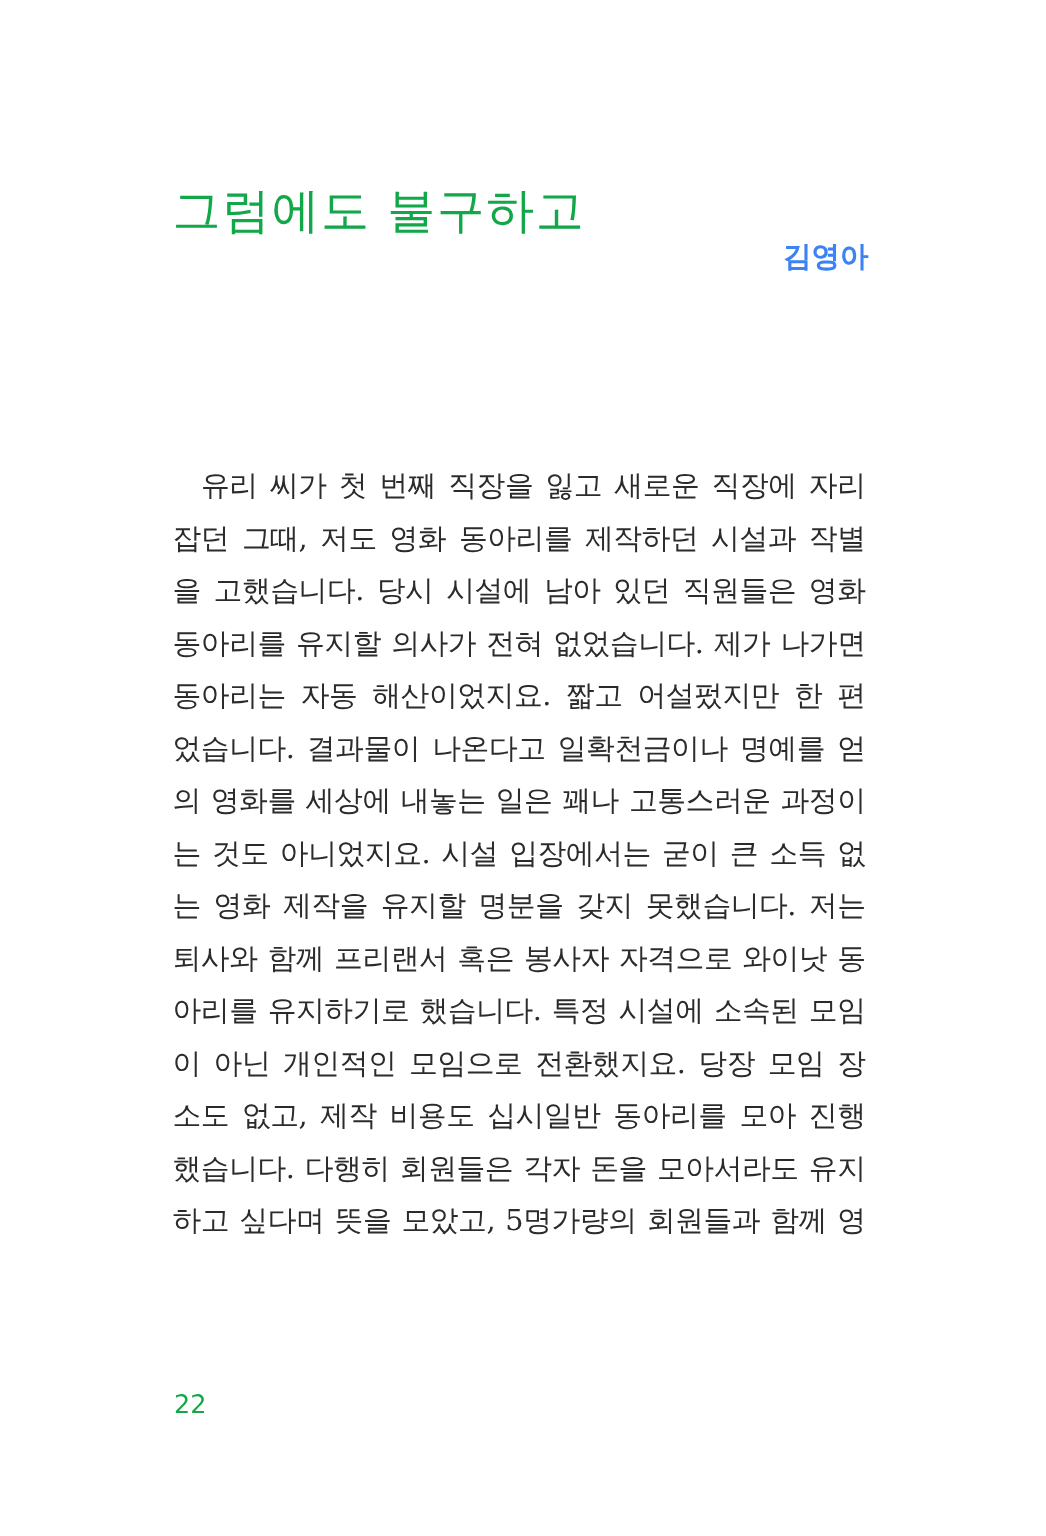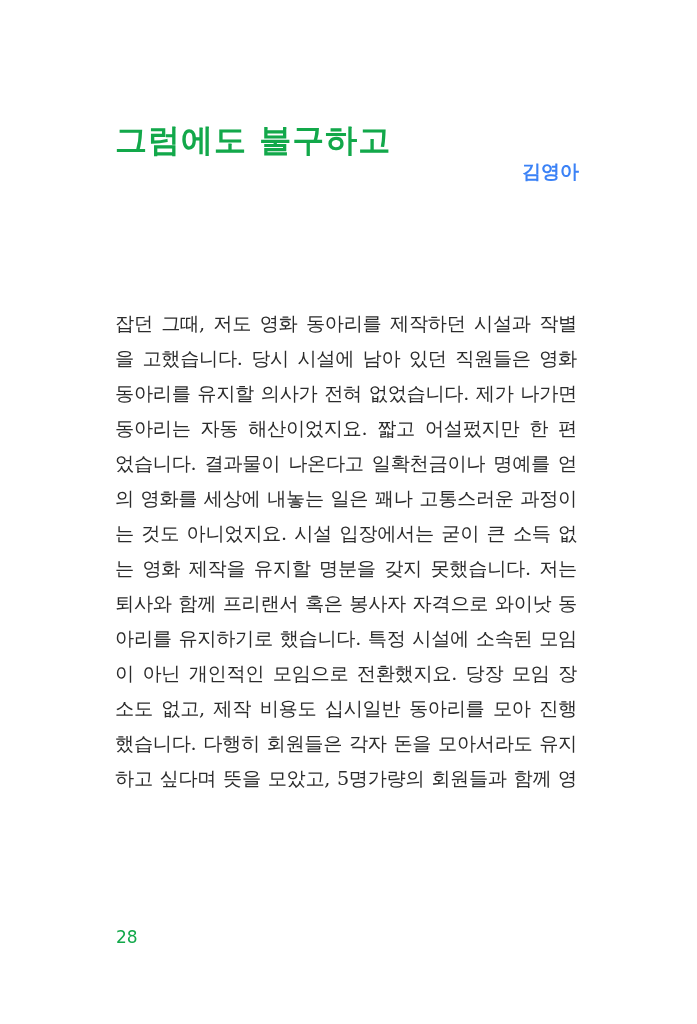--- a/index.html
+++ b/index.html
@@ -19,21 +19,21 @@
       left: 0; top: 0;
       width: 697px;
       height: 1024px;
     }
     .title {
       position: absolute;
       left: 115px;
       top: 120px;
       font-size: 32px;
       color: #12a84a;
-      font-weight: bold;
+      font-weight: normal;
       letter-spacing: 1px;
       margin: 0;
       line-height: 40px;
     }
     .author {
       position: absolute;
       right: 118px;
       top: 158px;
       font-size: 19px;
       color: #3b82f6;
@@ -73,30 +73,31 @@
     }
   </style>
 </head>
 <body>
 
 <div class="page">
   <h1 class="title">그럼에도 불구하고</h1>
   <div class="author">김영아</div>
 
   <div class="body-text">
+    <div class="body-line first">유리 씨가 첫 번째 직장을 잃고 새로운 직장에 자리</div>
     <div class="body-line">잡던 그때, 저도 영화 동아리를 제작하던 시설과 작별</div>
     <div class="body-line">을 고했습니다. 당시 시설에 남아 있던 직원들은 영화</div>
     <div class="body-line">동아리를 유지할 의사가 전혀 없었습니다. 제가 나가면</div>
     <div class="body-line">동아리는 자동 해산이었지요. 짧고 어설펐지만 한 편</div>
     <div class="body-line">었습니다. 결과물이 나온다고 일확천금이나 명예를 얻</div>
     <div class="body-line">의 영화를 세상에 내놓는 일은 꽤나 고통스러운 과정이</div>
     <div class="body-line">는 것도 아니었지요. 시설 입장에서는 굳이 큰 소득 없</div>
     <div class="body-line">는 영화 제작을 유지할 명분을 갖지 못했습니다. 저는</div>
     <div class="body-line">퇴사와 함께 프리랜서 혹은 봉사자 자격으로 와이낫 동</div>
     <div class="body-line">아리를 유지하기로 했습니다. 특정 시설에 소속된 모임</div>
     <div class="body-line">이 아닌 개인적인 모임으로 전환했지요. 당장 모임 장</div>
     <div class="body-line">소도 없고, 제작 비용도 십시일반 동아리를 모아 진행</div>
     <div class="body-line">했습니다. 다행히 회원들은 각자 돈을 모아서라도 유지</div>
     <div class="body-line">하고 싶다며 뜻을 모았고, 5명가량의 회원들과 함께 영</div>
   </div>
 
-  <div class="page-number">28</div>
+  <div class="page-number">22</div>
 </div>
 
 </body></html>

